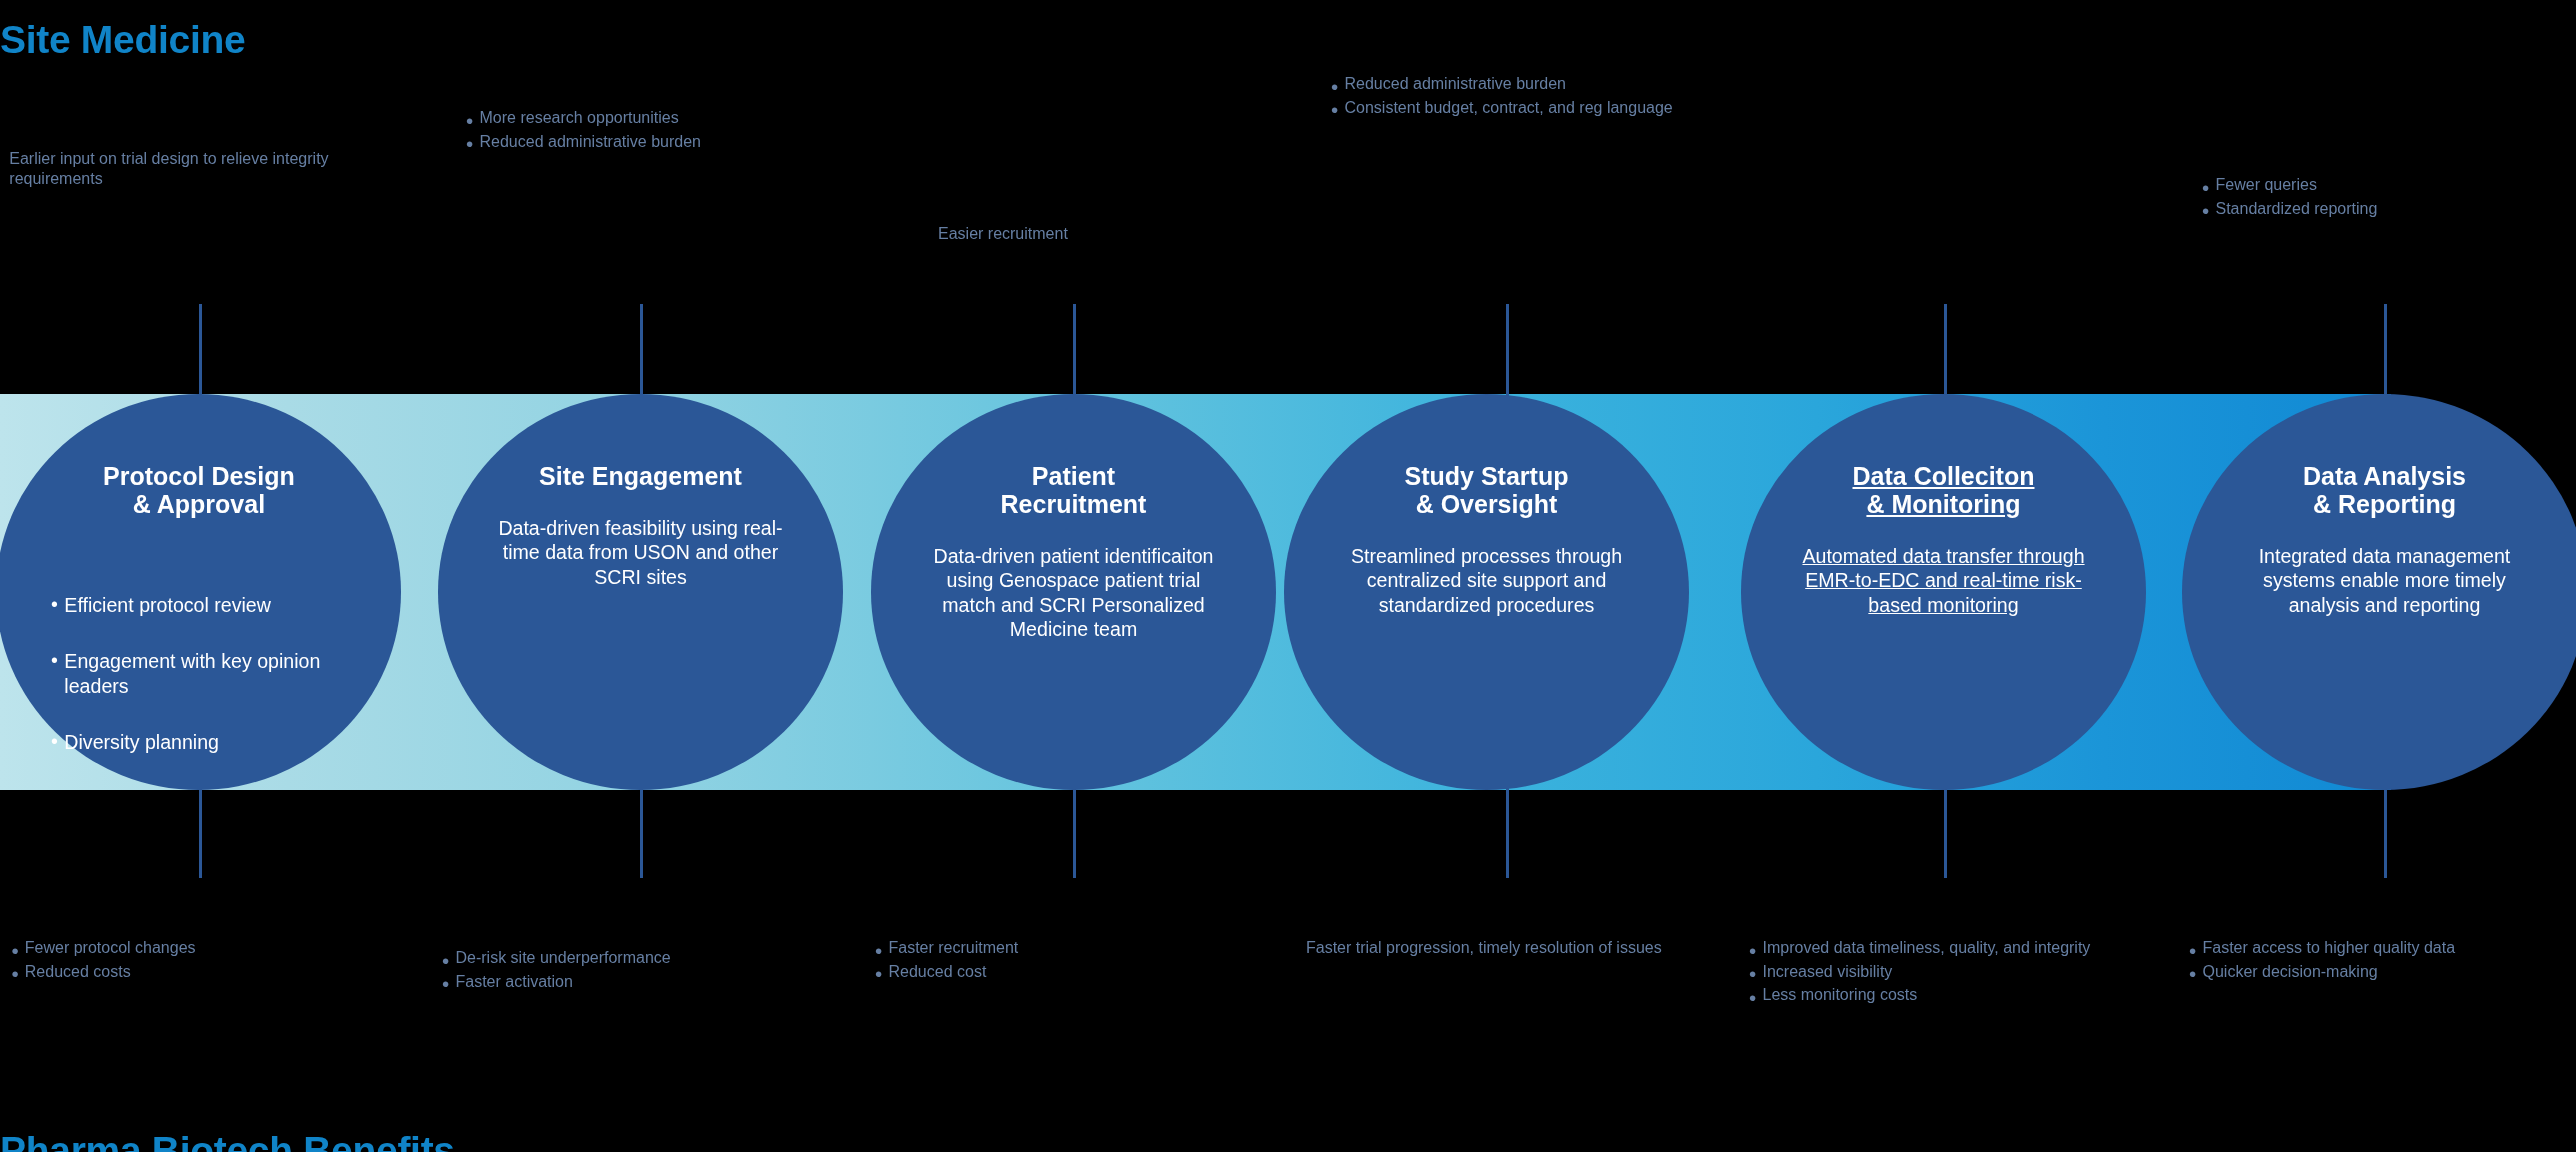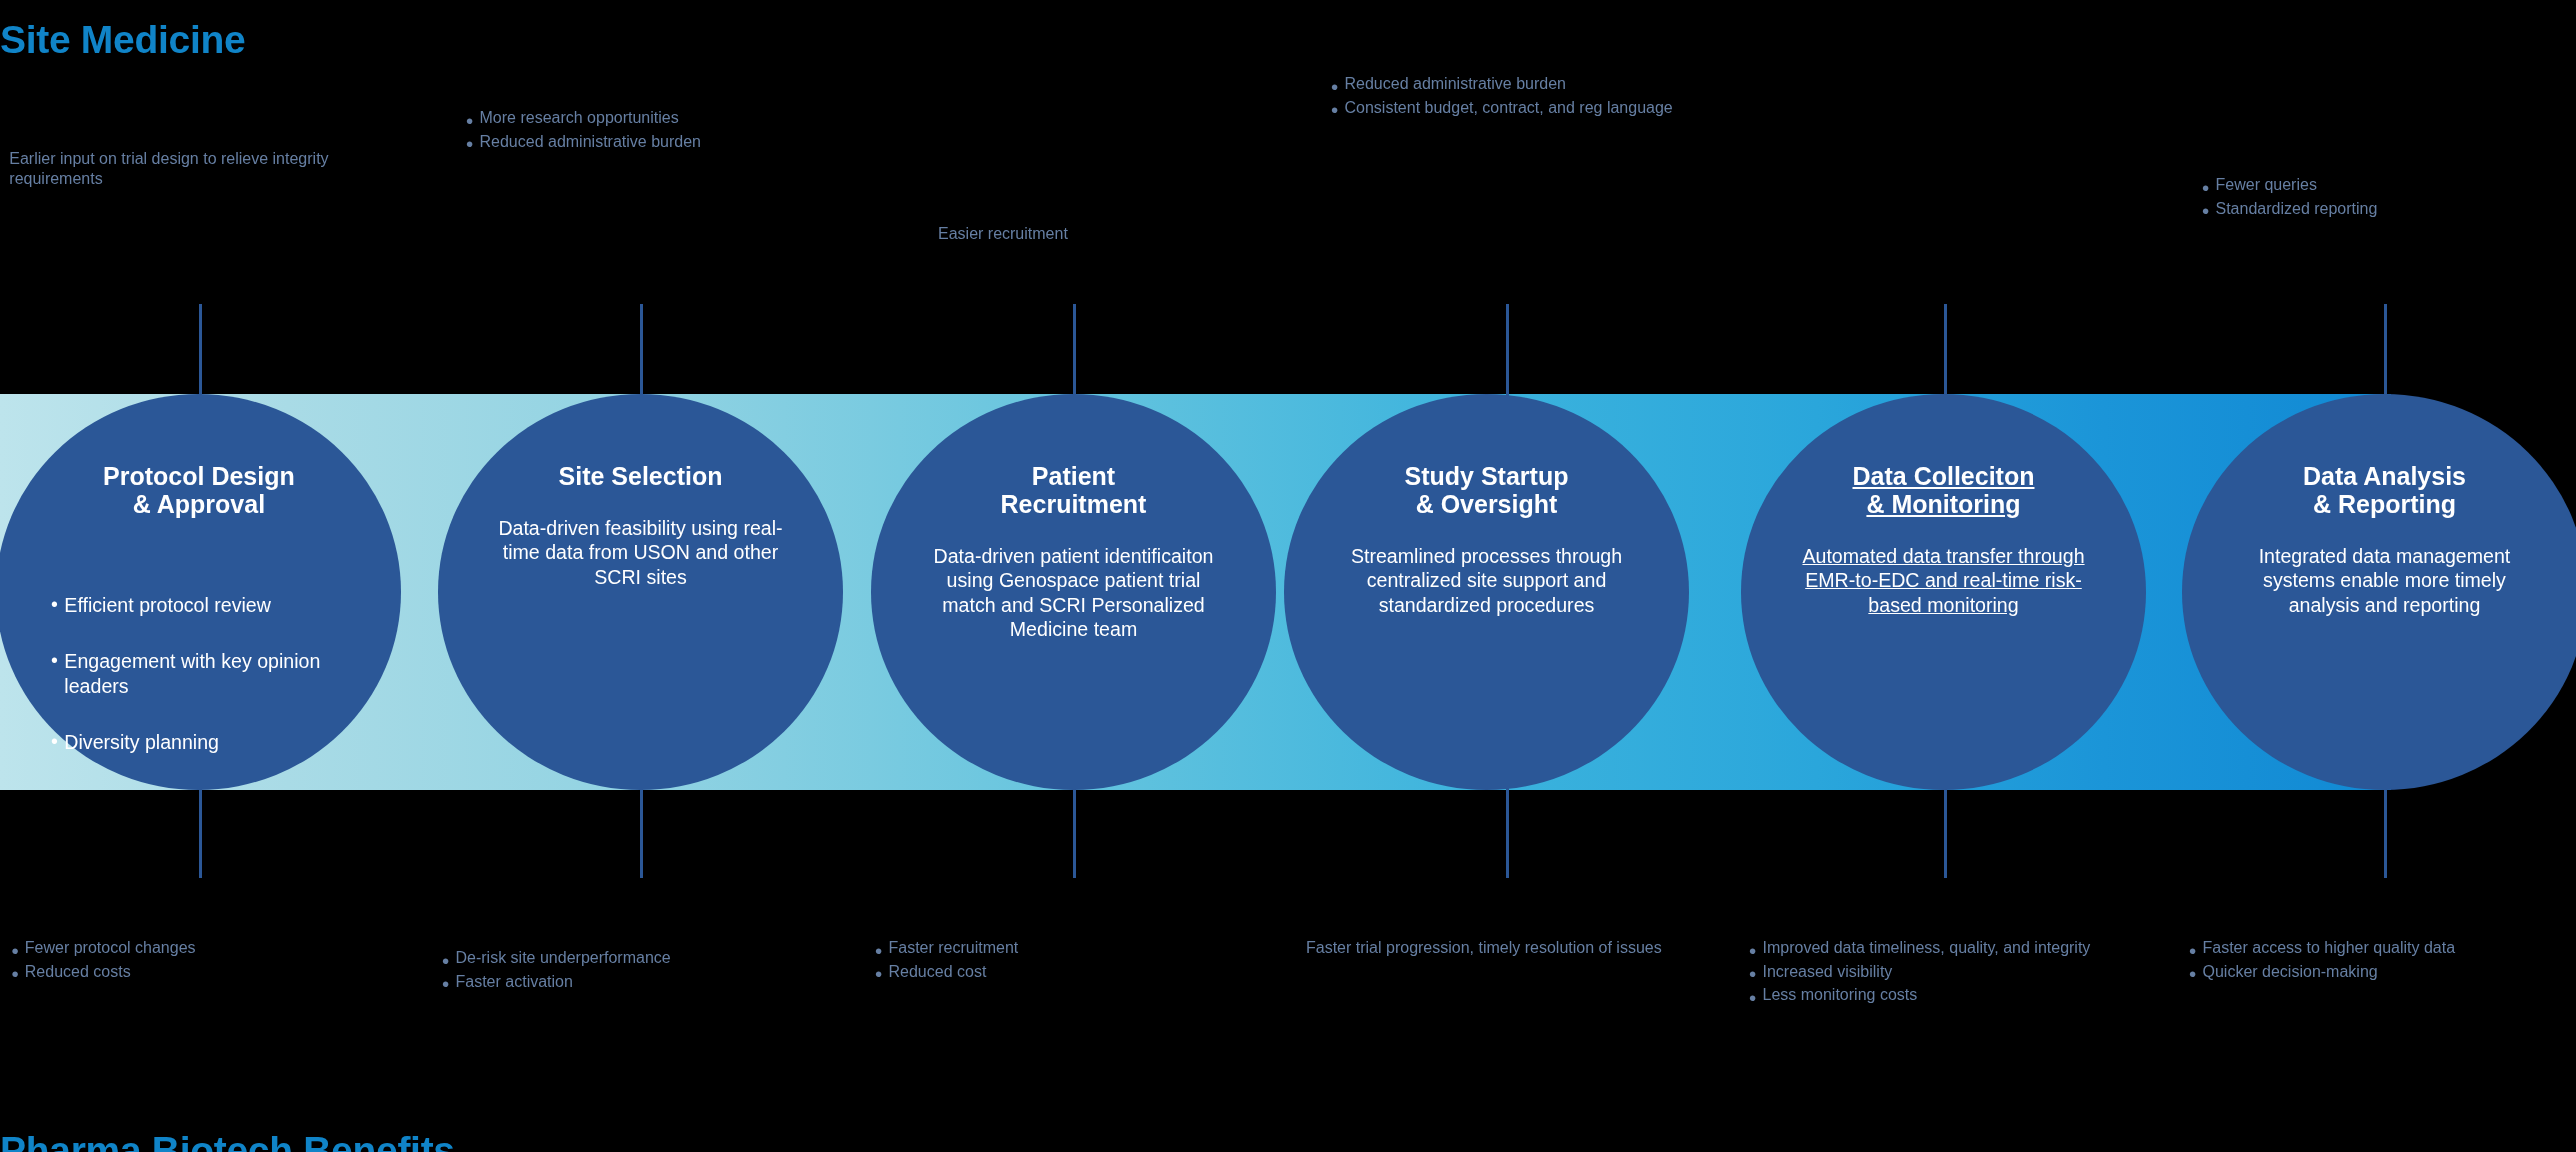--- a/index.html
+++ b/index.html
@@ -145,21 +145,21 @@
           <li>Efficient protocol review</li>
           <li>Engagement with key opinion leaders</li>
           <li>Diversity planning</li>
         </ul>
       </div>
     </div>
   </div>
 
   <div class="circle" style="left:438px;top:394px;">
     <div class="circle-inner">
-      <div class="circle-title">Site Selection</div>
+      <div class="circle-title">Site Engagement</div>
       <div class="circle-body">Data-driven feasibility using real-time data from USON and other SCRI sites</div>
     </div>
   </div>
 
   <div class="circle" style="left:871px;top:394px;">
     <div class="circle-inner">
       <div class="circle-title">Patient
 Recruitment</div>
       <div class="circle-body">Data-driven patient identificaiton using Genospace patient trial match and SCRI Personalized Medicine team</div>
     </div>

